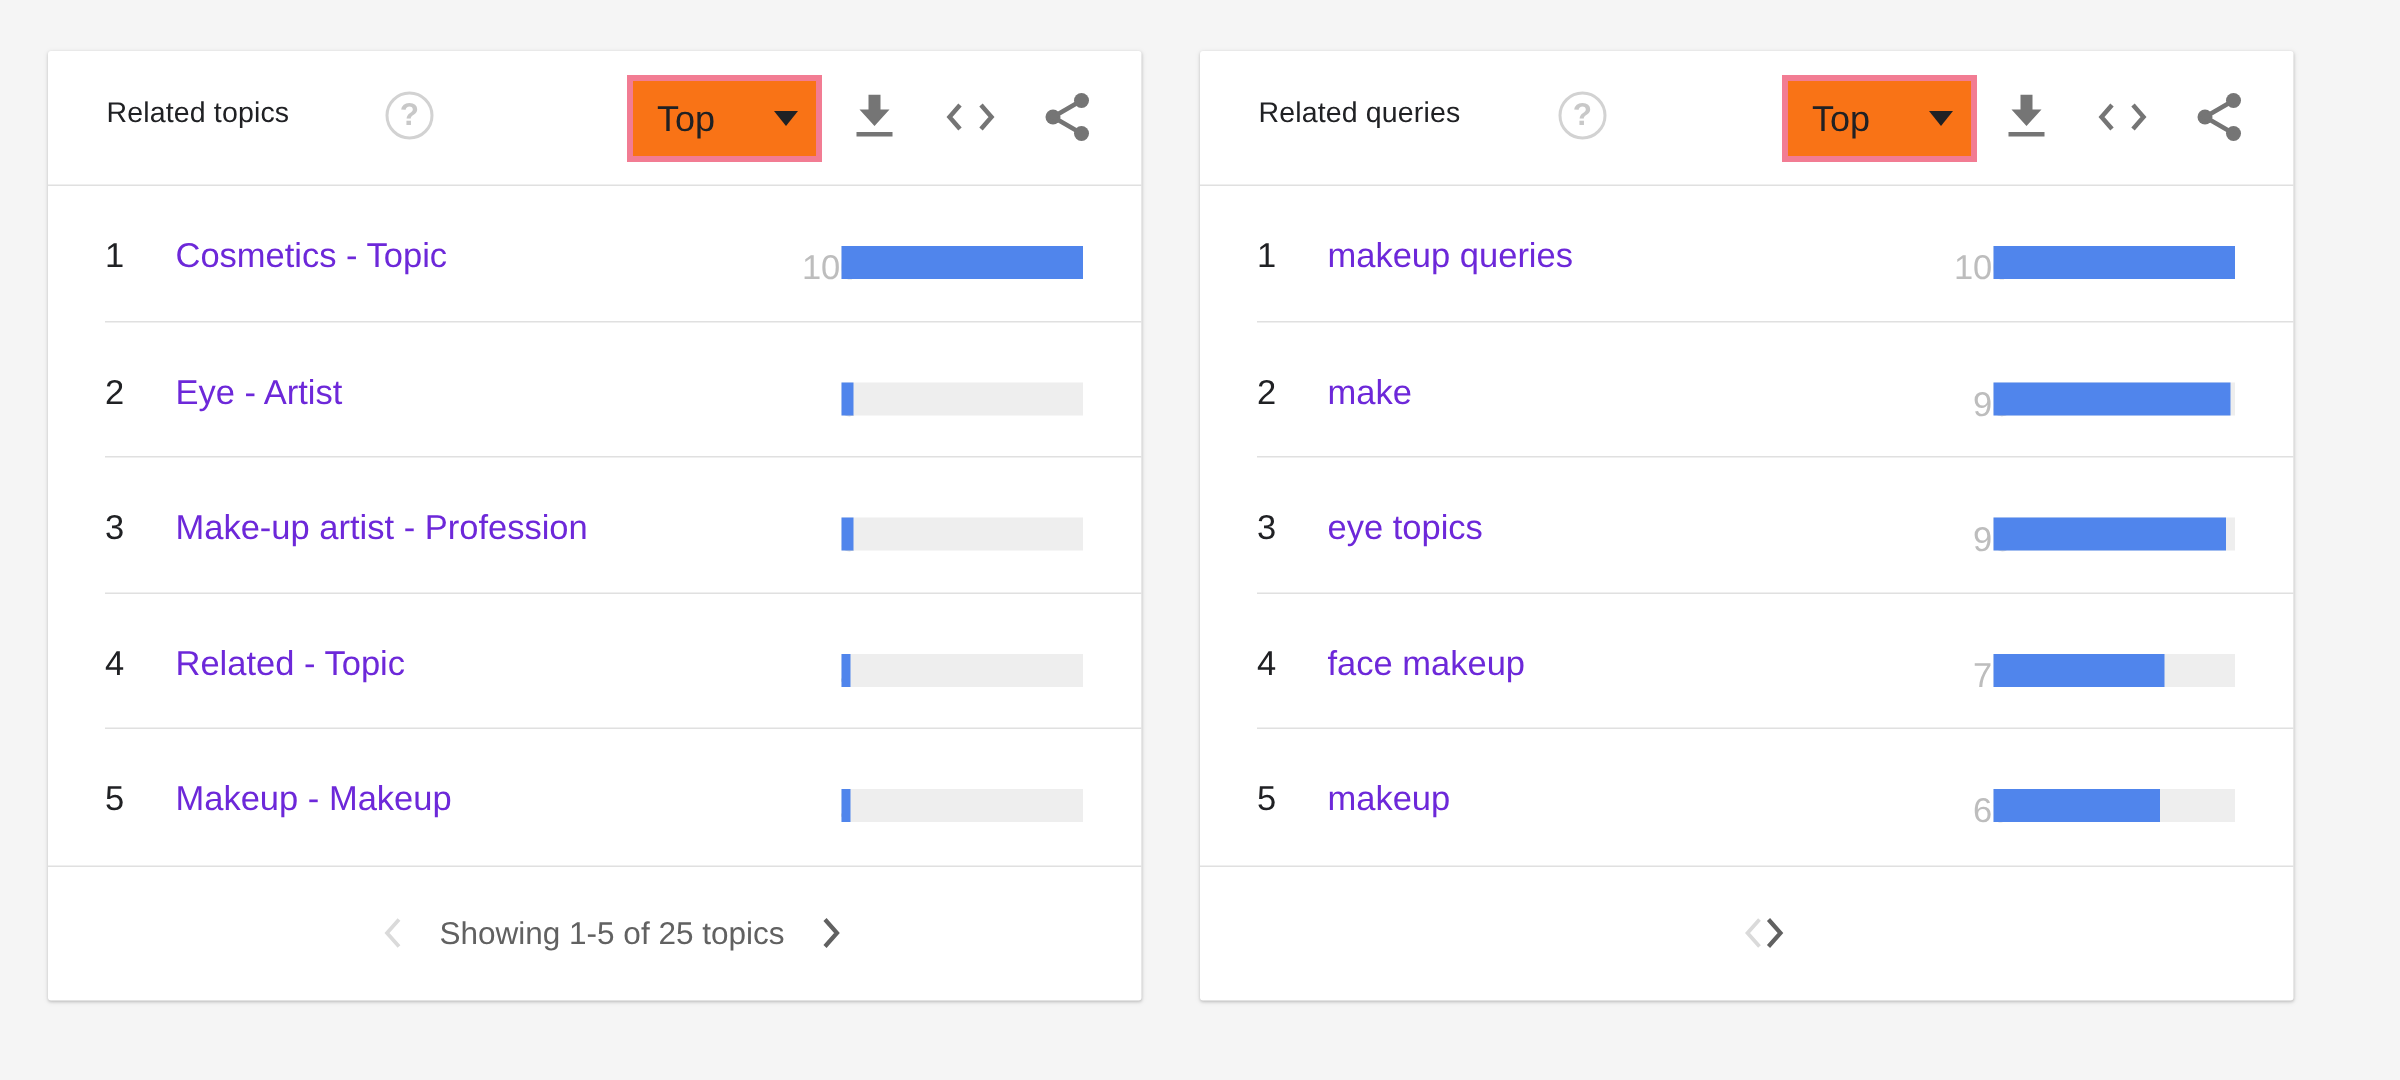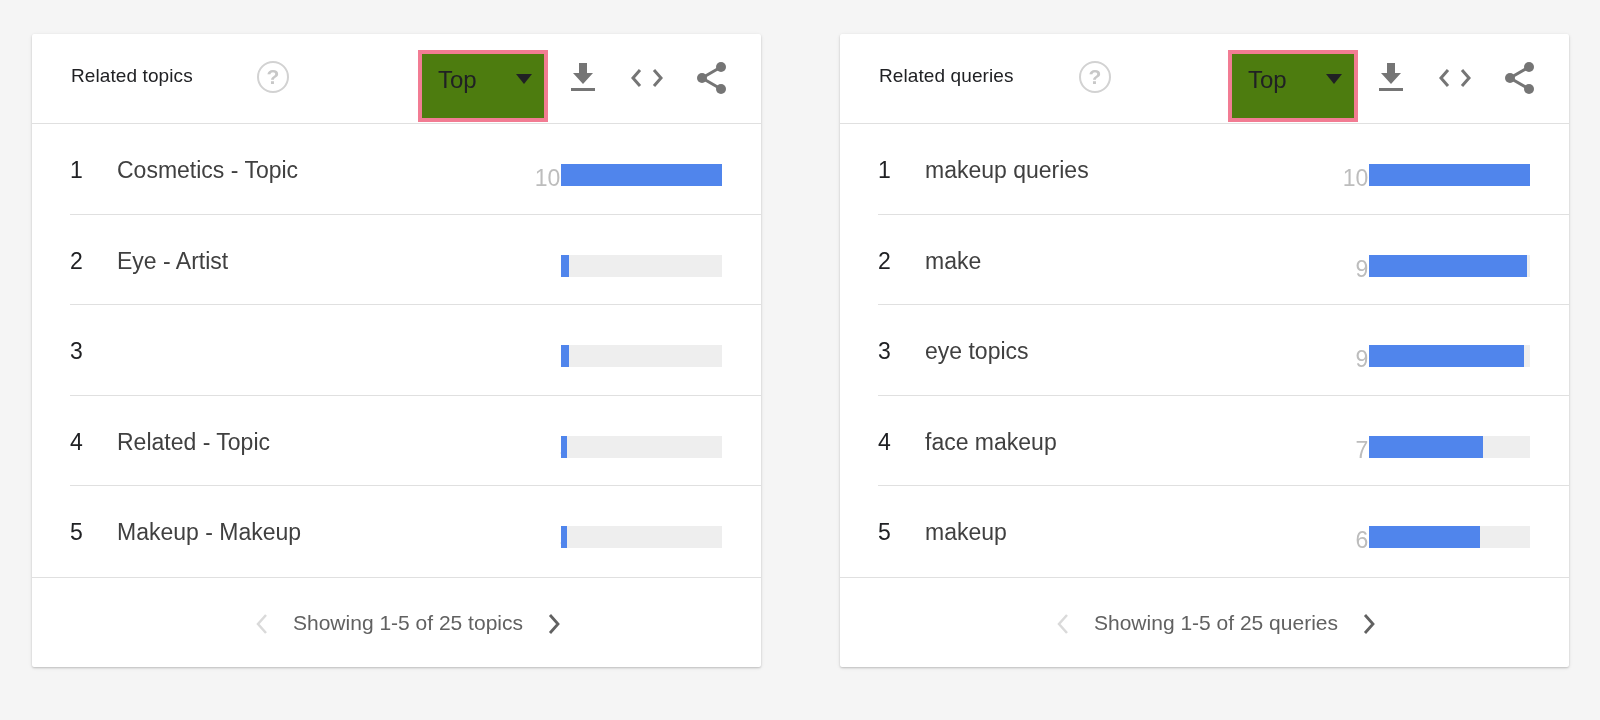--- a/index.html
+++ b/index.html
@@ -12,44 +12,44 @@
     .card {
       position: absolute;
       top: 34px;
       width: 729px;
       height: 633px;
       background: #ffffff;
       border-radius: 2px;
       box-shadow: 0 1px 2px rgba(0,0,0,0.18), 0 1px 4px rgba(0,0,0,0.08);
     }
     #card-topics { left: 32px; }
-    #card-queries { left: 840px; text-decoration: underline; }
+    #card-queries { left: 800px; text-decoration: underline; }
 
     .card-header {
       position: absolute; left: 0; top: 0; width: 100%; height: 90px;
       border-bottom: 1px solid #e0e0e0;
     }
     .card-title {
       position: absolute; left: 39px; top: 31px;
       font-size: 19px; color: #202124; letter-spacing: 0.1px;
     }
     .help-icon {
       position: absolute; top: 27px;
       width: 32px; height: 32px; border-radius: 50%;
       border: 2.5px solid #d2d2d2; color: #c8c8c8;
       font-size: 21px; font-weight: bold; line-height: 27px; text-align: center;
     }
     #card-topics .help-icon { left: 225px; }
     #card-queries .help-icon { left: 239px; }
 
     .dropdown {
       position: absolute; top: 16px;
-      width: 130px; height: 72px;
+      width: 130px; height: 58px;
       border: 4px solid #f27c93;
-      background: #4d7c0f;
+      background: #f97316;
       cursor: pointer;
     }
     #card-topics .dropdown { left: 386px; }
     #card-queries .dropdown { left: 388px; }
     .dropdown-value {
       position: absolute; left: 16px; top: 12px;
       font-size: 24px; color: #202124;
     }
     .dropdown-arrow {
       position: absolute; right: 12px; top: 20px;
@@ -75,21 +75,21 @@
       position: relative; height: 90.5px; margin-left: 38px;
       border-bottom: 1px solid #e0e0e0;
     }
     .row:last-child { border-bottom: none; }
     .row-rank {
       position: absolute; left: 0; top: 33px;
       font-size: 23px; color: #202124;
     }
     .row-label {
       position: absolute; left: 47px; top: 33px;
-      font-size: 23px; color: #404040; white-space: nowrap;
+      font-size: 23px; color: #6d28d9; white-space: nowrap;
       cursor: pointer;
     }
     .row-value {
       position: absolute; right: 188px; top: 41px;
       font-size: 23px; color: #bdbdbd; text-align: right;
     }
     .bar-track {
       position: absolute; left: 491px; top: 40px;
       width: 161px; height: 22px;
       background: #eeeeee;
@@ -98,21 +98,21 @@
       position: absolute; left: 0; top: 0; height: 100%;
       background: #5085ec;
     }
 
     .card-footer {
       position: absolute; left: 0; top: 543px; width: 100%; height: 90px;
       border-top: 1px solid #e0e0e0;
     }
     .pager {
       position: absolute; top: 33px; left: 0; width: 100%;
-      display: flex; justify-content: center; align-items: flex-end; padding-left: 23px;
+      display: flex; justify-content: center; align-items: flex-start; padding-left: 23px;
     }
     .pager-text {
       font-size: 21px; color: #616161; margin: 0 24px;
     }
     .pager-btn { cursor: pointer; display: flex; align-items: center; }
   </style>
 </head>
 <body>
 
 <div class="card" id="card-topics">
@@ -157,20 +157,21 @@
     <div class="row">
       <span class="row-rank">2</span>
       <span class="row-label">Eye - Artist</span>
       <span class="row-value">5</span>
       <div class="bar-track">
           <div class="bar-fill" style="width: 5%; background: rgb(80, 133, 236);"></div>
         </div>
     </div>
     <div class="row">
       <span class="row-rank">3</span>
+      <span class="row-label">Make-up artist - Profession</span>
       <span class="row-value">5</span>
       <div class="bar-track">
           <div class="bar-fill" style="width: 5%; background: rgb(80, 133, 236);"></div>
         </div>
     </div>
     <div class="row">
       <span class="row-rank">4</span>
       <span class="row-label">Related - Topic</span>
       <span class="row-value">4</span>
       <div class="bar-track">
@@ -277,21 +278,20 @@
     </div>
   </div>
 
   <div class="card-footer">
     <div class="pager">
       <span class="pager-btn">
         <svg width="14" height="22" viewBox="0 0 14 22">
             <path d="M11 2L3 11l8 9" stroke="#dadada" stroke-width="2.5" fill="none"></path>
           </svg>
       </span>
-      <span class="pager-text">Showing 1-5 of 25 queries</span>
       <span class="pager-btn">
         <svg width="14" height="22" viewBox="0 0 14 22">
             <path d="M3 2l8 9-8 9" stroke="#616161" stroke-width="2.8" fill="none"></path>
           </svg>
       </span>
     </div>
   </div>
 </div>
 
 </body></html>

